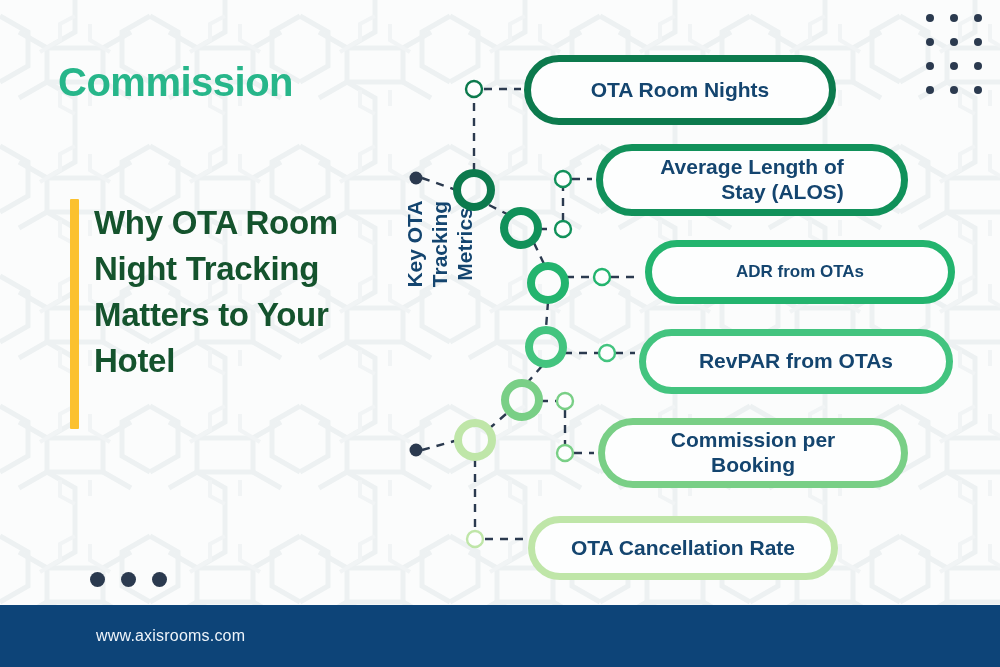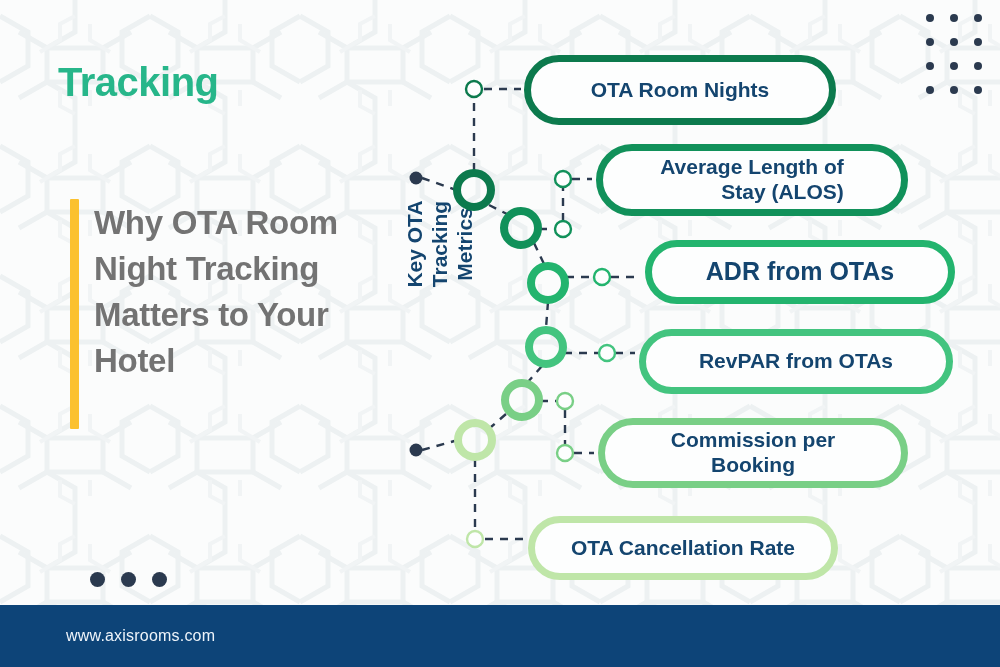--- a/index.html
+++ b/index.html
@@ -34,21 +34,21 @@
     position: absolute; left: 70px; top: 199px;
     width: 9px; height: 230px;
     background: #fbc12f;
     border-radius: 1px;
   }
   #title {
     position: absolute; left: 94px; top: 200px;
     width: 275px;
     font-size: 33px; font-weight: 700;
     line-height: 46px;
-    color: #737373;
+    color: #14532d;
     letter-spacing: -0.3px;
   }
 
   
   #vlabel {
     position: absolute;
     left: 334px; top: 189px;
     width: 210px; height: 110px;
     transform: rotate(-90deg);
     transform-origin: center center;
@@ -105,21 +105,21 @@
   }
 
   
   #footer {
     position: absolute; left: 0; bottom: 0;
     width: 1000px; height: 62px;
     background: #0d4478;
     display: flex; align-items: center;
   }
   #footer-url {
-    margin-left: 66px;
+    margin-left: 96px;
     color: #eef4fa;
     font-size: 16px;
     letter-spacing: 0.2px;
   }
 </style>
 </head>
 <body>
 
 <div id="stage">
 
@@ -143,21 +143,21 @@
           <path d="M90 24 L90 40 L110 52"></path>
           <path d="M60 90 L60 106 L75 114"></path>
           <path d="M90 90 L90 106"></path>
         </g>
       </pattern>
     </defs>
     <rect width="1000" height="667" fill="#fbfcfc"></rect>
     <rect width="1000" height="667" fill="url(#hexcube)"></rect>
   </svg>
 
-  <div id="logo">Tracking</div>
+  <div id="logo">Commission</div>
 
   <div id="accentbar"></div>
   <div id="title">Why OTA Room Night Tracking Matters to Your Hotel</div>
 
   <div id="vlabel">
     <div class="vtext">Key OTA
 Tracking
 Metrics</div>
   </div>
 
@@ -230,21 +230,21 @@
 
   <div class="pill" style="left:524px; top:55px; width:312px; height:70px; border-radius:35px; border-color:#0c7a4d; font-size:21px;">
     <span>OTA Room Nights</span>
   </div>
 
   <div class="pill" style="left:596px; top:144px; width:312px; height:72px; border-radius:36px; border-color:#11915a; font-size:21px; white-space:pre-line;text-align:right;">
     <span>Average Length of
 Stay (ALOS)</span>
   </div>
 
-  <div class="pill" style="left:645px; top:240px; width:310px; height:64px; border-radius:32px; border-color:#23b46e; font-size:25px;align-items:center;">
+  <div class="pill" style="left:645px; top:240px; width:310px; height:64px; border-radius:32px; border-color:#23b46e; font-size:17px;align-items:center;">
     <span>ADR from OTAs</span>
   </div>
 
   <div class="pill" style="left:639px; top:329px; width:314px; height:65px; border-radius:33px; border-color:#43c47f; font-size:21px;">
     <span>RevPAR from OTAs</span>
   </div>
 
   <div class="pill" style="left:598px; top:418px; width:310px; height:70px; border-radius:35px; border-color:#79cf86; font-size:21px; white-space:pre-line;">
     <span>Commission per
 Booking</span>

